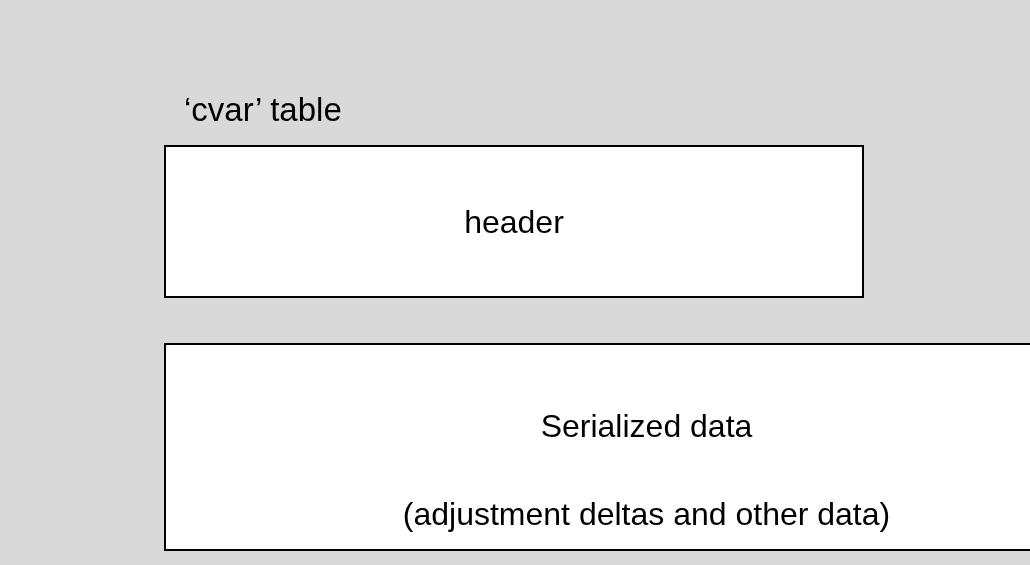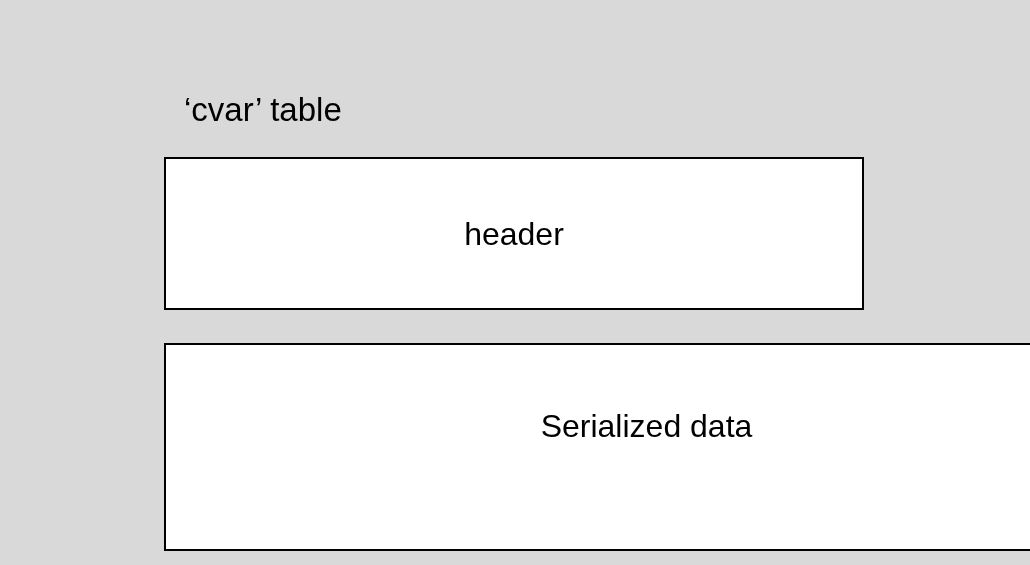--- a/index.html
+++ b/index.html
@@ -42,21 +42,21 @@
     flex-direction: column;
     align-items: center;
     text-align: center;
   }
   .box .line {
     font-size: 32px;
     line-height: 58px;
     white-space: nowrap;
   }
   .box-header {
-    top: 100px;
+    top: 88px;
     width: 700px;
     height: 153px;
     justify-content: center;
   }
   .box-serialized {
     top: 286px;
     width: 965px;
     height: 208px;
     justify-content: flex-start;
     padding-top: 37px;
@@ -68,15 +68,16 @@
 <div class="slide">
 
   <div class="diagram-title">‘cvar’ table</div>
 
   <div class="box box-header">
     <div class="line">header</div>
   </div>
 
   <div class="box box-serialized">
     <div class="line">Serialized data</div>
+    <div class="line">(adjustment deltas and other data)</div>
   </div>
 
 </div>
 
 </body></html>

